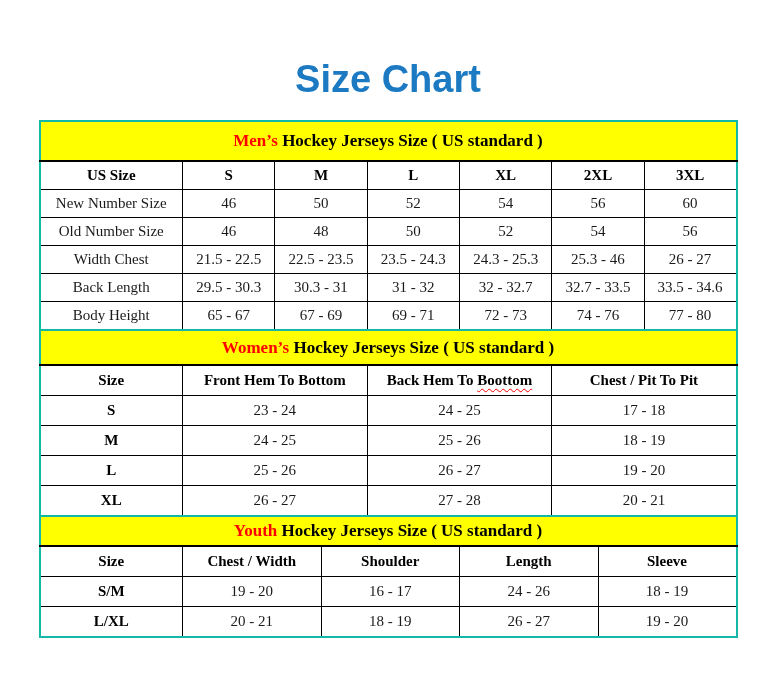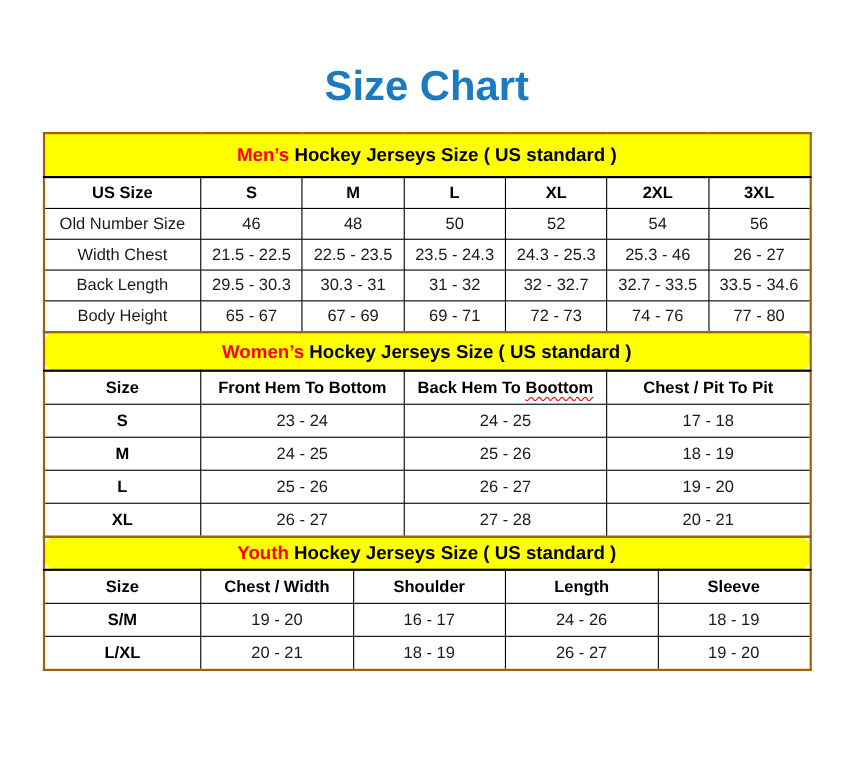--- a/index.html
+++ b/index.html
@@ -23,21 +23,22 @@
     line-height: 42px;
   }
   .tables {
     width: 699px;
     margin: 20px auto 0 auto;
   }
   table.size-table {
     border-collapse: collapse;
     table-layout: fixed;
     width: 699px;
-    border: 2px solid #a16207;
+    border: 2px solid #14b8a6;
+    font-family: Liberation Serif, serif;
   }
   table.size-table + table.size-table { margin-top: -2px; }
   col.labelcol { width: 143px; }
   .size-table td {
     border: 1px solid #000;
     text-align: center;
     vertical-align: middle;
     padding: 0 4px;
     font-size: 15px;
     color: #1a1a1a;
@@ -49,21 +50,21 @@
     font-weight: bold;
     font-size: 17px;
     color: #000;
     border-bottom: 2px solid #000;
   }
   .band .hl { color: var(--red); }
   .men .band { height: 38px; }
   .women .band { height: 33px; }
   .youth .band { height: 28px; }
   .men td { height: 27px; }
-  .women td, .youth td { height: 29px; border-radius: 11px; }
+  .women td, .youth td { height: 29px; }
   tr.head td { font-weight: bold; color: #000; }
   .women td:first-child, .youth td:first-child { font-weight: bold; color: #000; }
   .squiggle {
     text-decoration-line: underline;
     text-decoration-style: wavy;
     text-decoration-color: var(--red);
     text-decoration-thickness: 1px;
     text-underline-offset: 3px;
   }
 </style>
@@ -90,20 +91,29 @@
           <tr class="head">
             <td>US Size</td>
             <td>S</td>
             <td>M</td>
             <td>L</td>
             <td>XL</td>
             <td>2XL</td>
             <td>3XL</td>
           </tr>
           <tr>
+            <td>New Number Size</td>
+            <td>46</td>
+            <td>50</td>
+            <td>52</td>
+            <td>54</td>
+            <td>56</td>
+            <td>60</td>
+          </tr>
+          <tr>
             <td>Old Number Size</td>
             <td>46</td>
             <td>48</td>
             <td>50</td>
             <td>52</td>
             <td>54</td>
             <td>56</td>
           </tr>
           <tr>
             <td>Width Chest</td>

